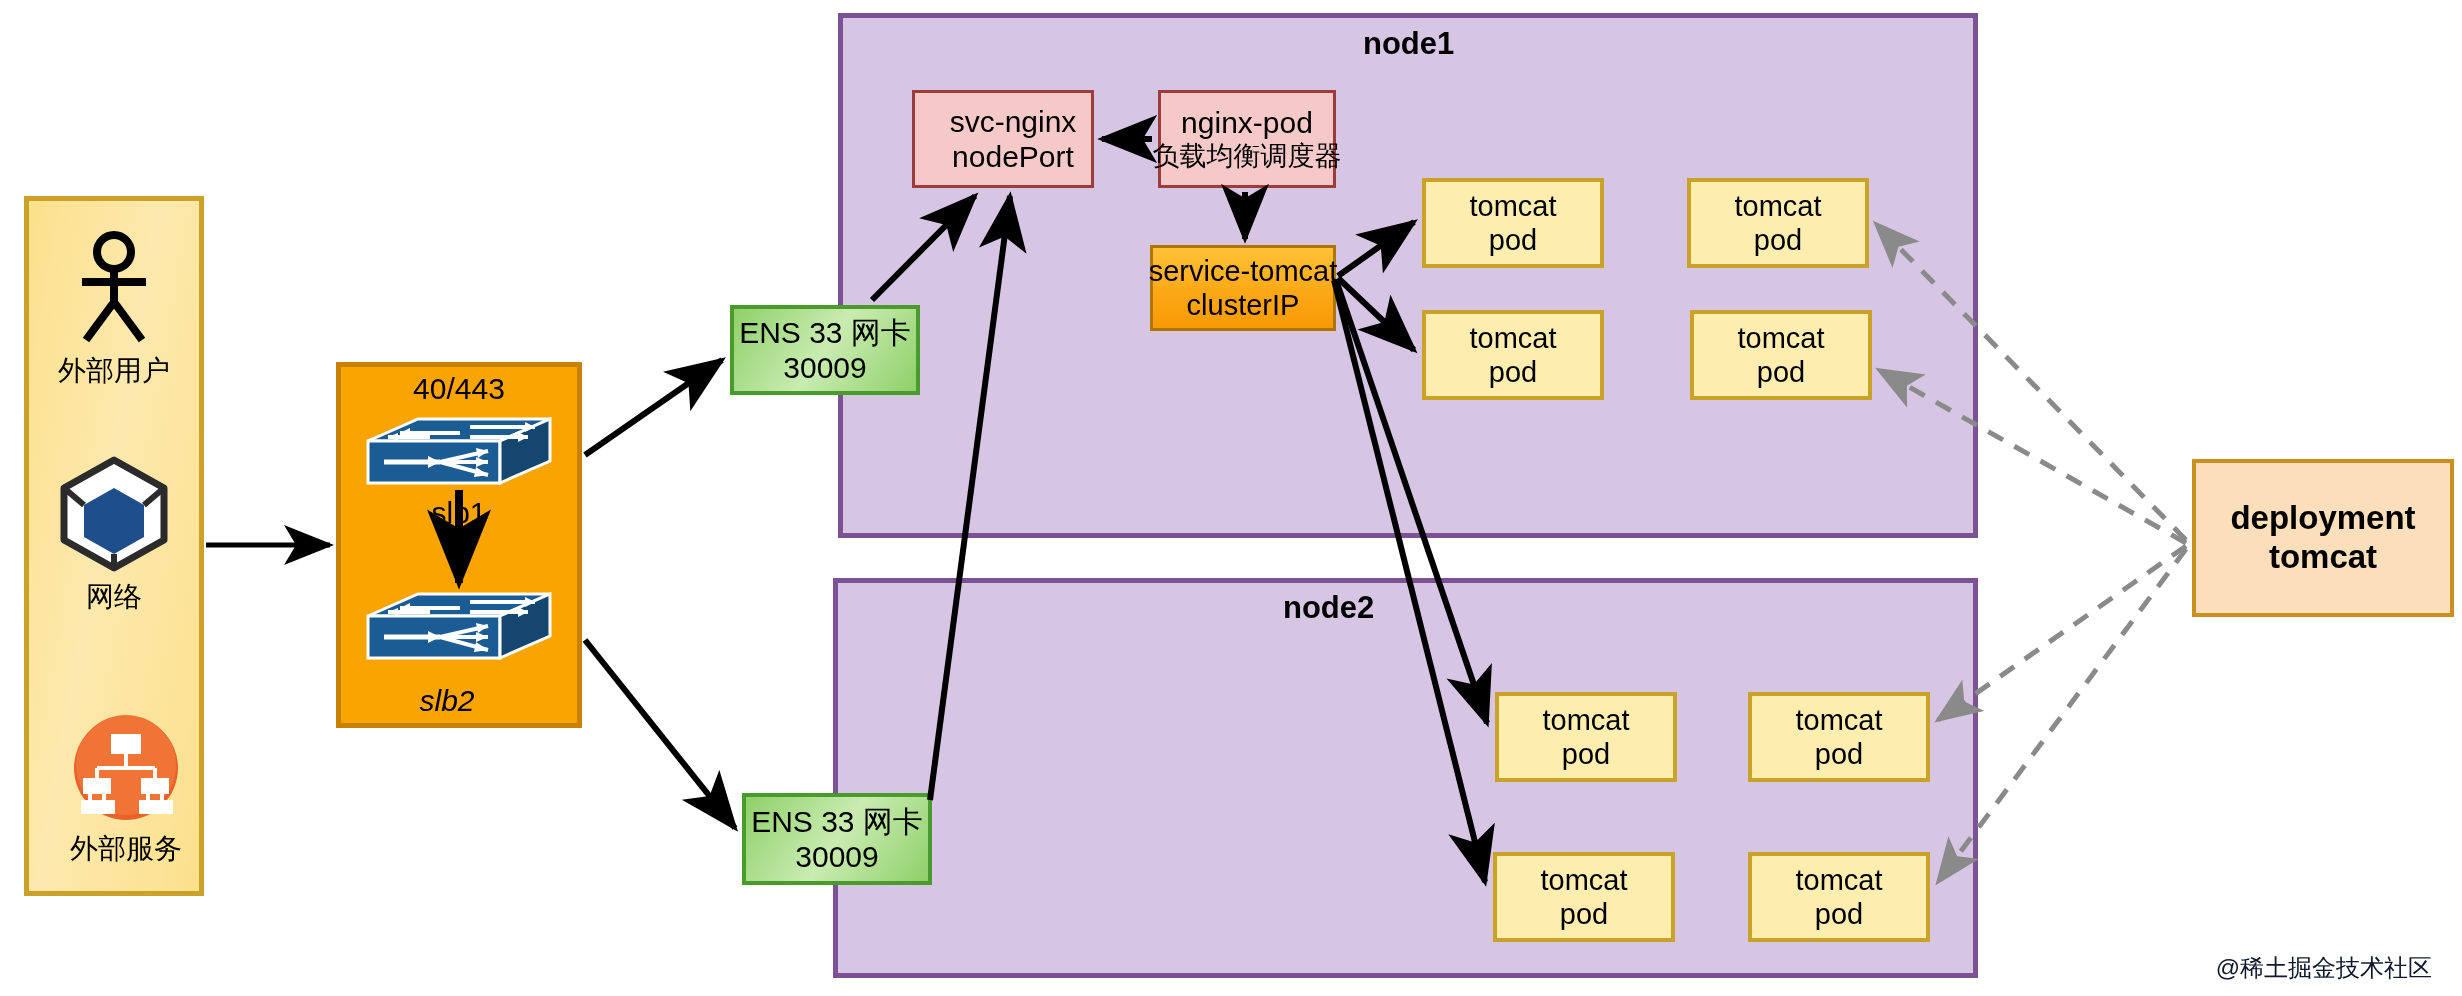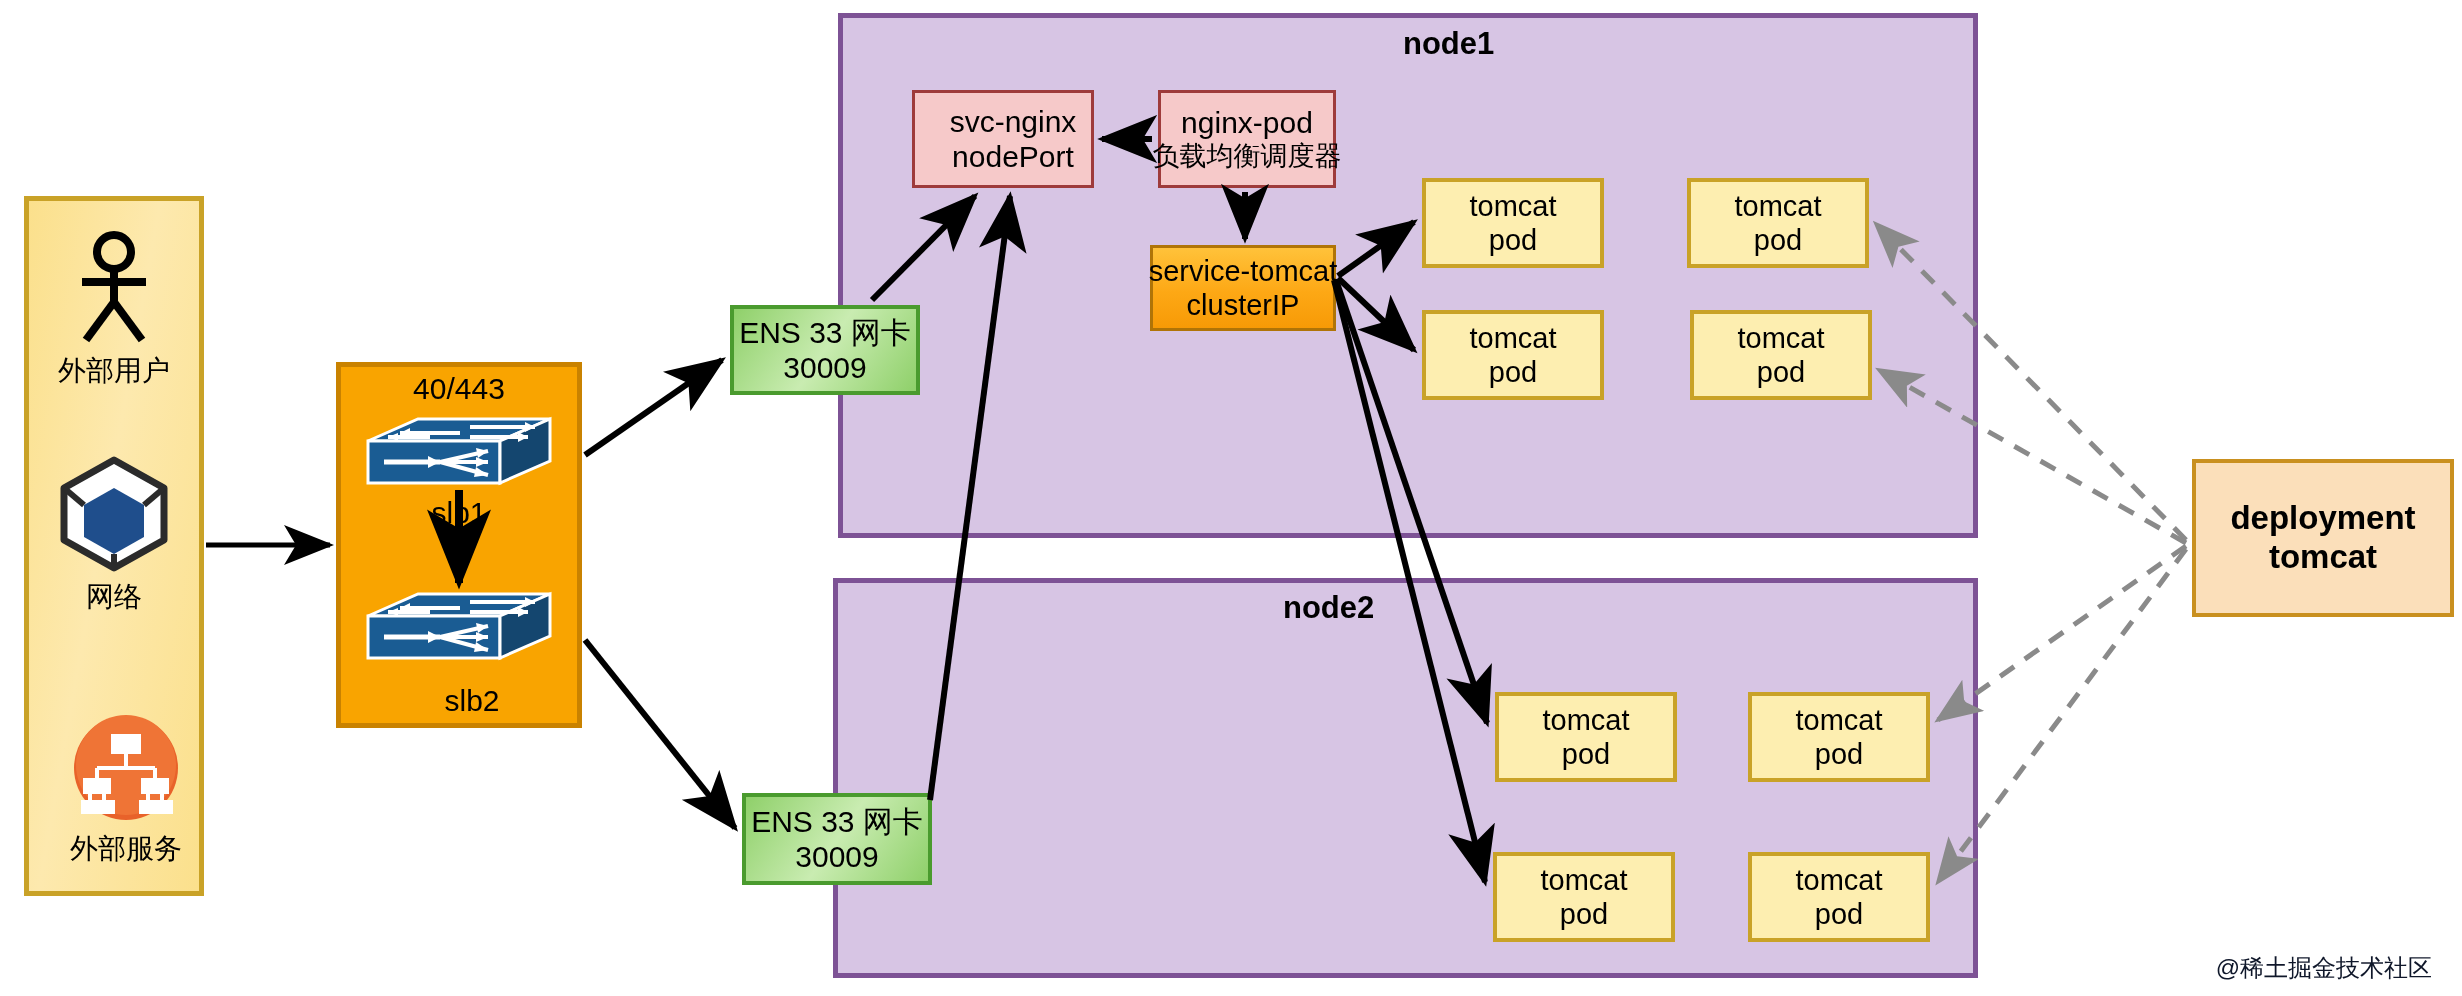--- a/index.html
+++ b/index.html
@@ -116,21 +116,21 @@
   }
 </style>
 </head>
 <body>
 
 <div id="diagram-root">
 
   <div class="node-panel" style="left:838px; top:13px; width:1140px; height:525px;"></div>
   <div class="node-panel" style="left:833px; top:578px; width:1145px; height:400px;"></div>
 
-  <div class="node-title" style="left:1363px; top:26px;margin-left:40px;">node1</div>
+  <div class="node-title" style="left:1363px; top:26px;">node1</div>
   <div class="node-title" style="left:1283px; top:590px;">node2</div>
 
   <div class="box left-col" style="left:24px; top:196px; width:180px; height:700px;"></div>
 
   <div class="left-cell" style="left:24px; top:210px; width:180px; height:200px;">
     <svg width="96" height="116" viewBox="0 0 96 116">
       <circle cx="48" cy="22" r="17" fill="none" stroke="#000" stroke-width="8"></circle>
       <line x1="48" y1="39" x2="48" y2="76" stroke="#000" stroke-width="8"></line>
       <line x1="16" y1="52" x2="80" y2="52" stroke="#000" stroke-width="8"></line>
       <line x1="48" y1="72" x2="20" y2="110" stroke="#000" stroke-width="8"></line>
@@ -216,21 +216,21 @@
     <line x1="24" y1="47" x2="80" y2="47" stroke="#fff" stroke-width="5"></line>
       <polygon points="80,47 68,41 68,53" fill="#fff"></polygon>
     <line x1="80" y1="47" x2="128" y2="36" stroke="#fff" stroke-width="4"></line>
       <polygon points="128,36 116,33 118,43" fill="#fff"></polygon>
     <line x1="80" y1="47" x2="128" y2="47" stroke="#fff" stroke-width="4"></line>
       <polygon points="128,47 116,42 116,52" fill="#fff"></polygon>
     <line x1="80" y1="47" x2="128" y2="60" stroke="#fff" stroke-width="4"></line>
       <polygon points="128,60 116,52 114,62" fill="#fff"></polygon>
   </svg>
 
-  <div class="slb-label" style="left:349px; top:684px; width:246px;">slb2</div>
+  <div class="slb-label" style="left:324px; top:684px; width:246px;font-style:italic;">slb2</div>
 
   <div class="box ens-box" style="left:730px; top:305px; width:190px; height:90px;">
     <span class="l1">ENS 33 网卡</span>
     <span class="l2">30009</span>
   </div>
 
   <div class="box ens-box" style="left:742px; top:793px; width:190px; height:92px;">
     <span class="l1">ENS 33 网卡</span>
     <span class="l2">30009</span>
   </div>

